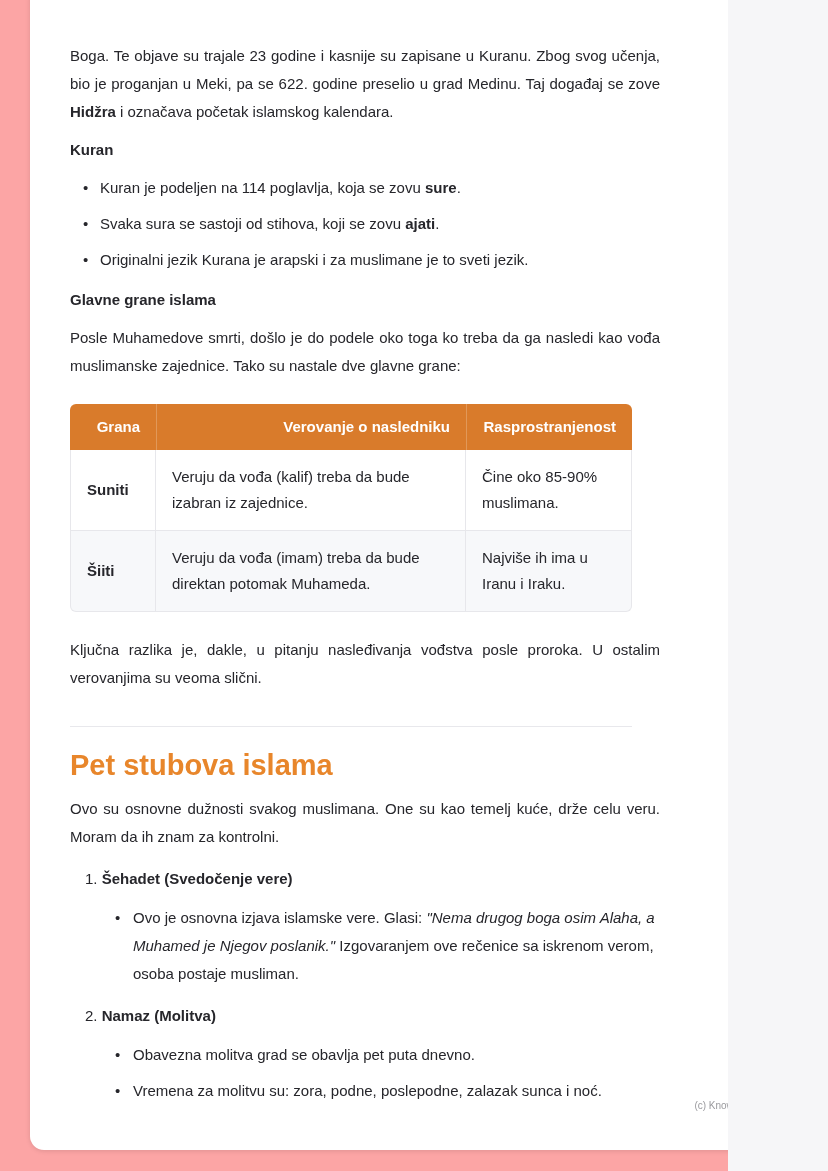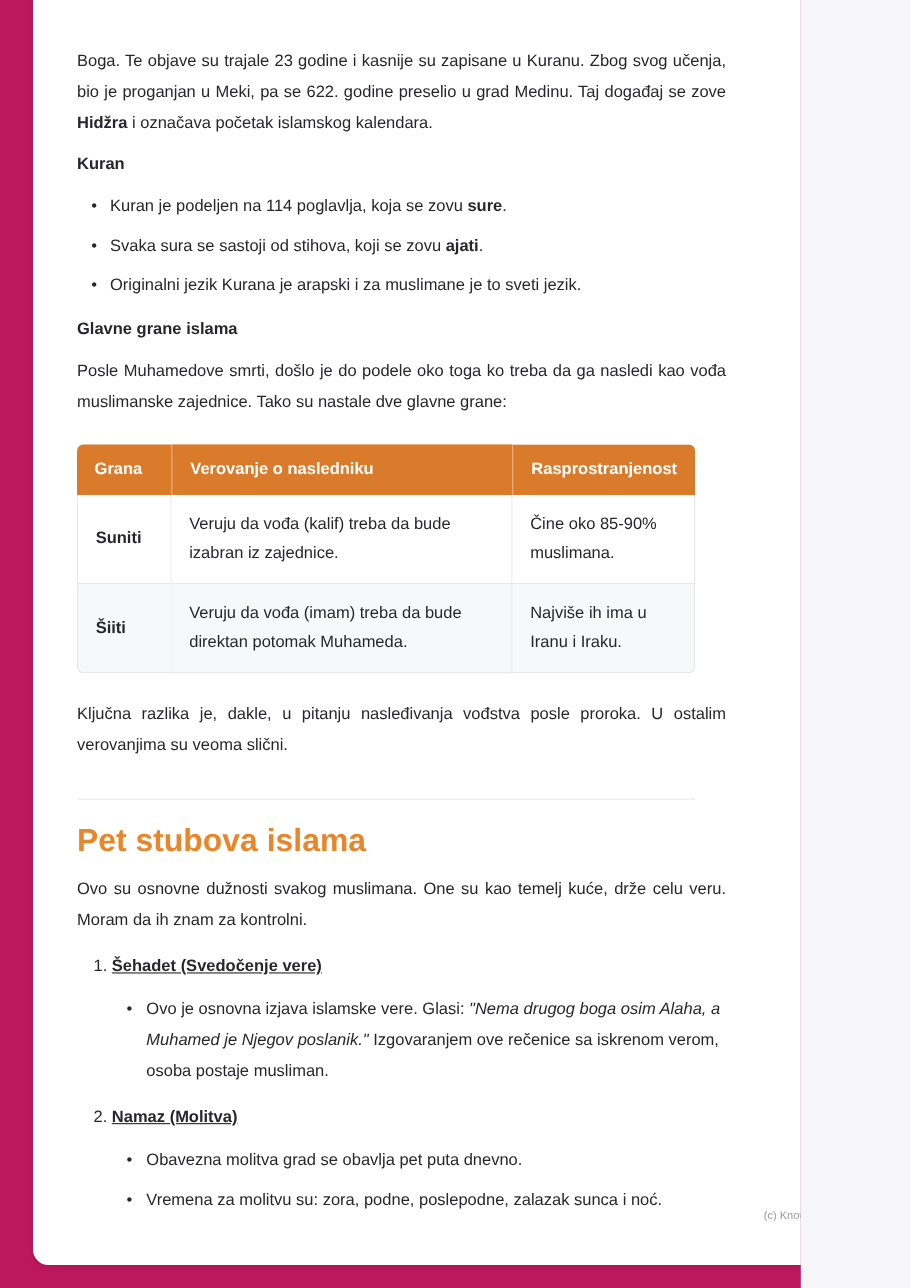--- a/index.html
+++ b/index.html
@@ -6,21 +6,21 @@
   html, body { width: 828px; height: 1171px; }
   body {
     font-family: "Liberation Sans", sans-serif;
     background: #f6f6f8;
     overflow: hidden;
   }
   .stage {
     position: relative;
     width: 728px;
     height: 1171px;
-    background: #be185d;
+    background: #fca5a5;
     overflow: hidden;
   }
   .page {
     position: absolute;
     left: 30px;
     top: -16px;
     width: 768px;
     height: 1166px;
     background: #ffffff;
     border-radius: 14px;
@@ -64,21 +64,21 @@
   .table-wrap { margin: 24px 0 24px; width: 562px; }
   table { border-collapse: separate; border-spacing: 0; width: 562px; table-layout: fixed; }
   col.c1 { width: 86px; }
   col.c2 { width: 310px; }
   col.c3 { width: 166px; }
   th {
     background: var(--table-header-bg, #d97b2b);
     color: #ffffff;
     font-weight: 700;
     font-size: 15px;
-    text-align: left;
+    text-align: right;
     padding: 13px 16px;
     line-height: 20px;
   }
   th + th { border-left: 1px solid rgba(255,255,255,0.22); }
   th:first-child { border-top-left-radius: 6px; }
   th:last-child { border-top-right-radius: 6px; }
   td {
     border-bottom: 1px solid #e7e7eb;
     border-right: 1px solid #e7e7eb;
     padding: 14px 16px;
@@ -103,21 +103,21 @@
     font-size: 29px;
     line-height: 28px;
     font-weight: 700;
     margin: 24px 0 16px;
   }
   .pillar-title {
     padding-left: 15px;
     margin: 14px 0 11px;
   }
   .pillar-title .num { font-weight: 400; }
-  .pillar-title strong { font-weight: 700; text-decoration: underline; }
+  .pillar-title strong { font-weight: 700; }
   em.quote { font-style: italic; }
   .watermark {
     position: absolute;
     right: 18px;
     bottom: 38px;
     font-size: 10px;
     line-height: 12px;
     color: #9a9a9e;
     z-index: 3;
   }

